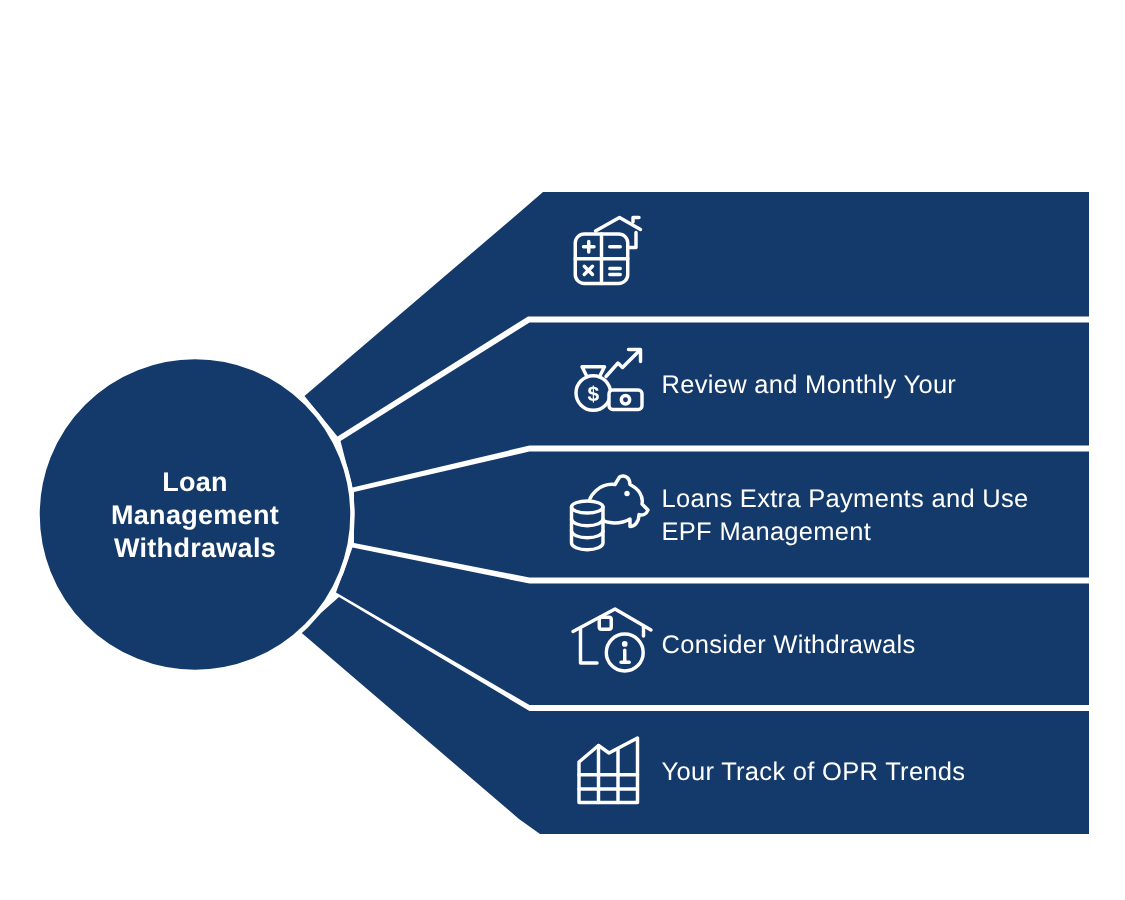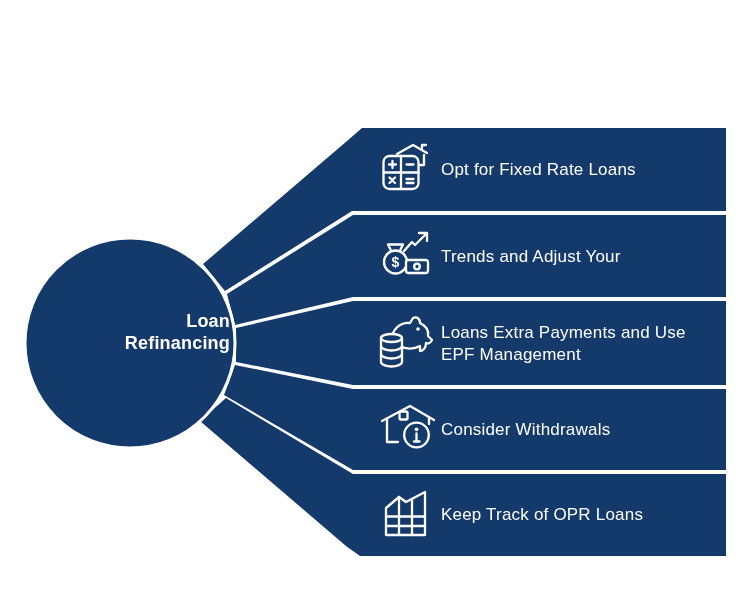--- a/index.html
+++ b/index.html
@@ -2,21 +2,21 @@
 <html><head>
 <meta charset="utf-8">
 <style>
   html,body{margin:0;padding:0;background:#ffffff;}
   .stage{
     position:relative;width:750px;height:600px;overflow:hidden;background:#ffffff;
     font-family:"Liberation Sans",sans-serif;
   }
   .canvas-svg{position:absolute;left:0;top:0;}
   .hub-title{
-    position:absolute;left:30px;top:310px;width:200px;text-align:right;
+    position:absolute;left:30px;top:310px;width:200px;text-align:center;
     color:#ffffff;font-weight:bold;font-size:18px;line-height:22px;letter-spacing:.2px;
   }
   .band-label{
     position:absolute;left:441px;transform:translateY(-50%);
     color:#ffffff;font-size:17px;line-height:22px;letter-spacing:.2px;width:286px;
   }
   .band-icon{position:absolute;}
   .ic{stroke:#ffffff;stroke-width:2.3;fill:none;stroke-linecap:round;stroke-linejoin:round;}
   .ic-fill{stroke:#ffffff;stroke-width:2.3;fill:#14396B;stroke-linecap:round;stroke-linejoin:round;}
   .ic-dot{fill:#ffffff;stroke:none;}
@@ -33,60 +33,57 @@
       <path d="M227,294 L353,215 L726,215 L726,297 L353,297 L235,325 Z"></path>
       <path d="M236,328 L353,301 L726,301 L726,385 L353,385 L236,362 Z"></path>
       <path d="M235,365 L353,389 L726,389 L726,470 L353,470 L224,395 Z"></path>
       <path d="M226,398 L353,474 L726,474 L726,556 L360,556 L346,546 L200,421 Z"></path>
     </g>
     <circle cx="130" cy="343" r="105" fill="#14396B" stroke="#ffffff" stroke-width="3"></circle>
   </svg>
 
   <div class="hub-title">
     <div>Loan</div>
-    <div>Refinancing</div>
+    <div>Management</div>
+    <div>Withdrawals</div>
   </div>
 
   <svg class="band-icon" style="left:381px;top:141px" width="50" height="50" viewBox="0 0 50 50">
     <g>
       <path class="ic" d="M16,13 L32,4 L46,12"></path>
       <path class="ic" d="M41,7 V4 H45"></path>
       <path class="ic" d="M43,14 V24 H36"></path>
     </g>
     <g>
       <rect class="ic-fill" x="2.5" y="15" width="35" height="33" rx="6"></rect>
       <path class="ic" d="M20,15 V48 M2.5,31.5 H37.5"></path>
       <path class="ic" d="M8,23.5 H15 M11.5,20 V27"></path>
       <path class="ic" d="M25.5,23.5 H32.5"></path>
       <path class="ic" d="M8.5,36.5 L14,42 M14,36.5 L8.5,42"></path>
       <path class="ic" d="M25.5,38 H32.5 M25.5,42 H32.5"></path>
     </g>
   </svg>
-  <div class="band-label" style="top:170px">
-    <div>Opt for Fixed Rate Loans</div>
-    <div></div>
-  </div>
 
   <svg class="band-icon" style="left:382px;top:228px" width="52" height="52" viewBox="0 0 52 52">
     <g>
       <path class="ic" d="M22,23 L30,14 L33,17 L44,6"></path>
       <path class="ic" d="M37,5 H45 V13"></path>
     </g>
     <g>
       <path class="ic-fill" d="M9.5,23.5 L6,16.5 H21 L17.5,23.5"></path>
       <circle class="ic-fill" cx="13.5" cy="34" r="11.5"></circle>
       <text class="ic-txt" x="13.5" y="39" text-anchor="middle">$</text>
     </g>
     <g>
       <rect class="ic-fill" x="24" y="32" width="22" height="13" rx="2.5"></rect>
       <circle class="ic" cx="35" cy="38.5" r="2.8"></circle>
     </g>
   </svg>
   <div class="band-label" style="top:257px">
-    <div>Trends and Adjust Your</div>
+    <div>Review and Monthly Your</div>
   </div>
 
   <svg class="band-icon" style="left:378px;top:314px" width="56" height="56" viewBox="0 0 56 56">
     <g>
       <path class="ic" d="M14,27 C13,15 23,8 32,9 L35,4 C39,2 42,5 42,9 C48,12 51,17 50,22 L54,26 C53,29 50,30 48,29 C48,34 45,37 42,37 L42,32 C35,36 27,35 22,32"></path>
       <circle class="ic-dot" cx="40" cy="15" r="1.8"></circle>
     </g>
     <g>
       <path class="ic-fill" d="M3,24 a10.5,4 0 0 1 21,0 V48 a10.5,4.5 0 0 1 -21,0 Z"></path>
       <path class="ic" d="M3,24 a10.5,4 0 0 0 21,0"></path>
@@ -118,17 +115,17 @@
   </div>
 
   <svg class="band-icon" style="left:380px;top:488px" width="50" height="50" viewBox="0 0 50 50">
     <g>
       <path class="ic-fill" d="M6,20 L19,9 L26,14 L45,4 V47 H6 Z"></path>
       <path class="ic" d="M19,9 V47 M32,11 V47"></path>
       <path class="ic" d="M6,28.5 H45 M6,38 H45"></path>
     </g>
   </svg>
   <div class="band-label" style="top:515px">
-    <div>Keep Track of OPR Loans</div>
+    <div>Your Track of OPR Trends</div>
     <div></div>
   </div>
 
 </div>
 
 </body></html>

